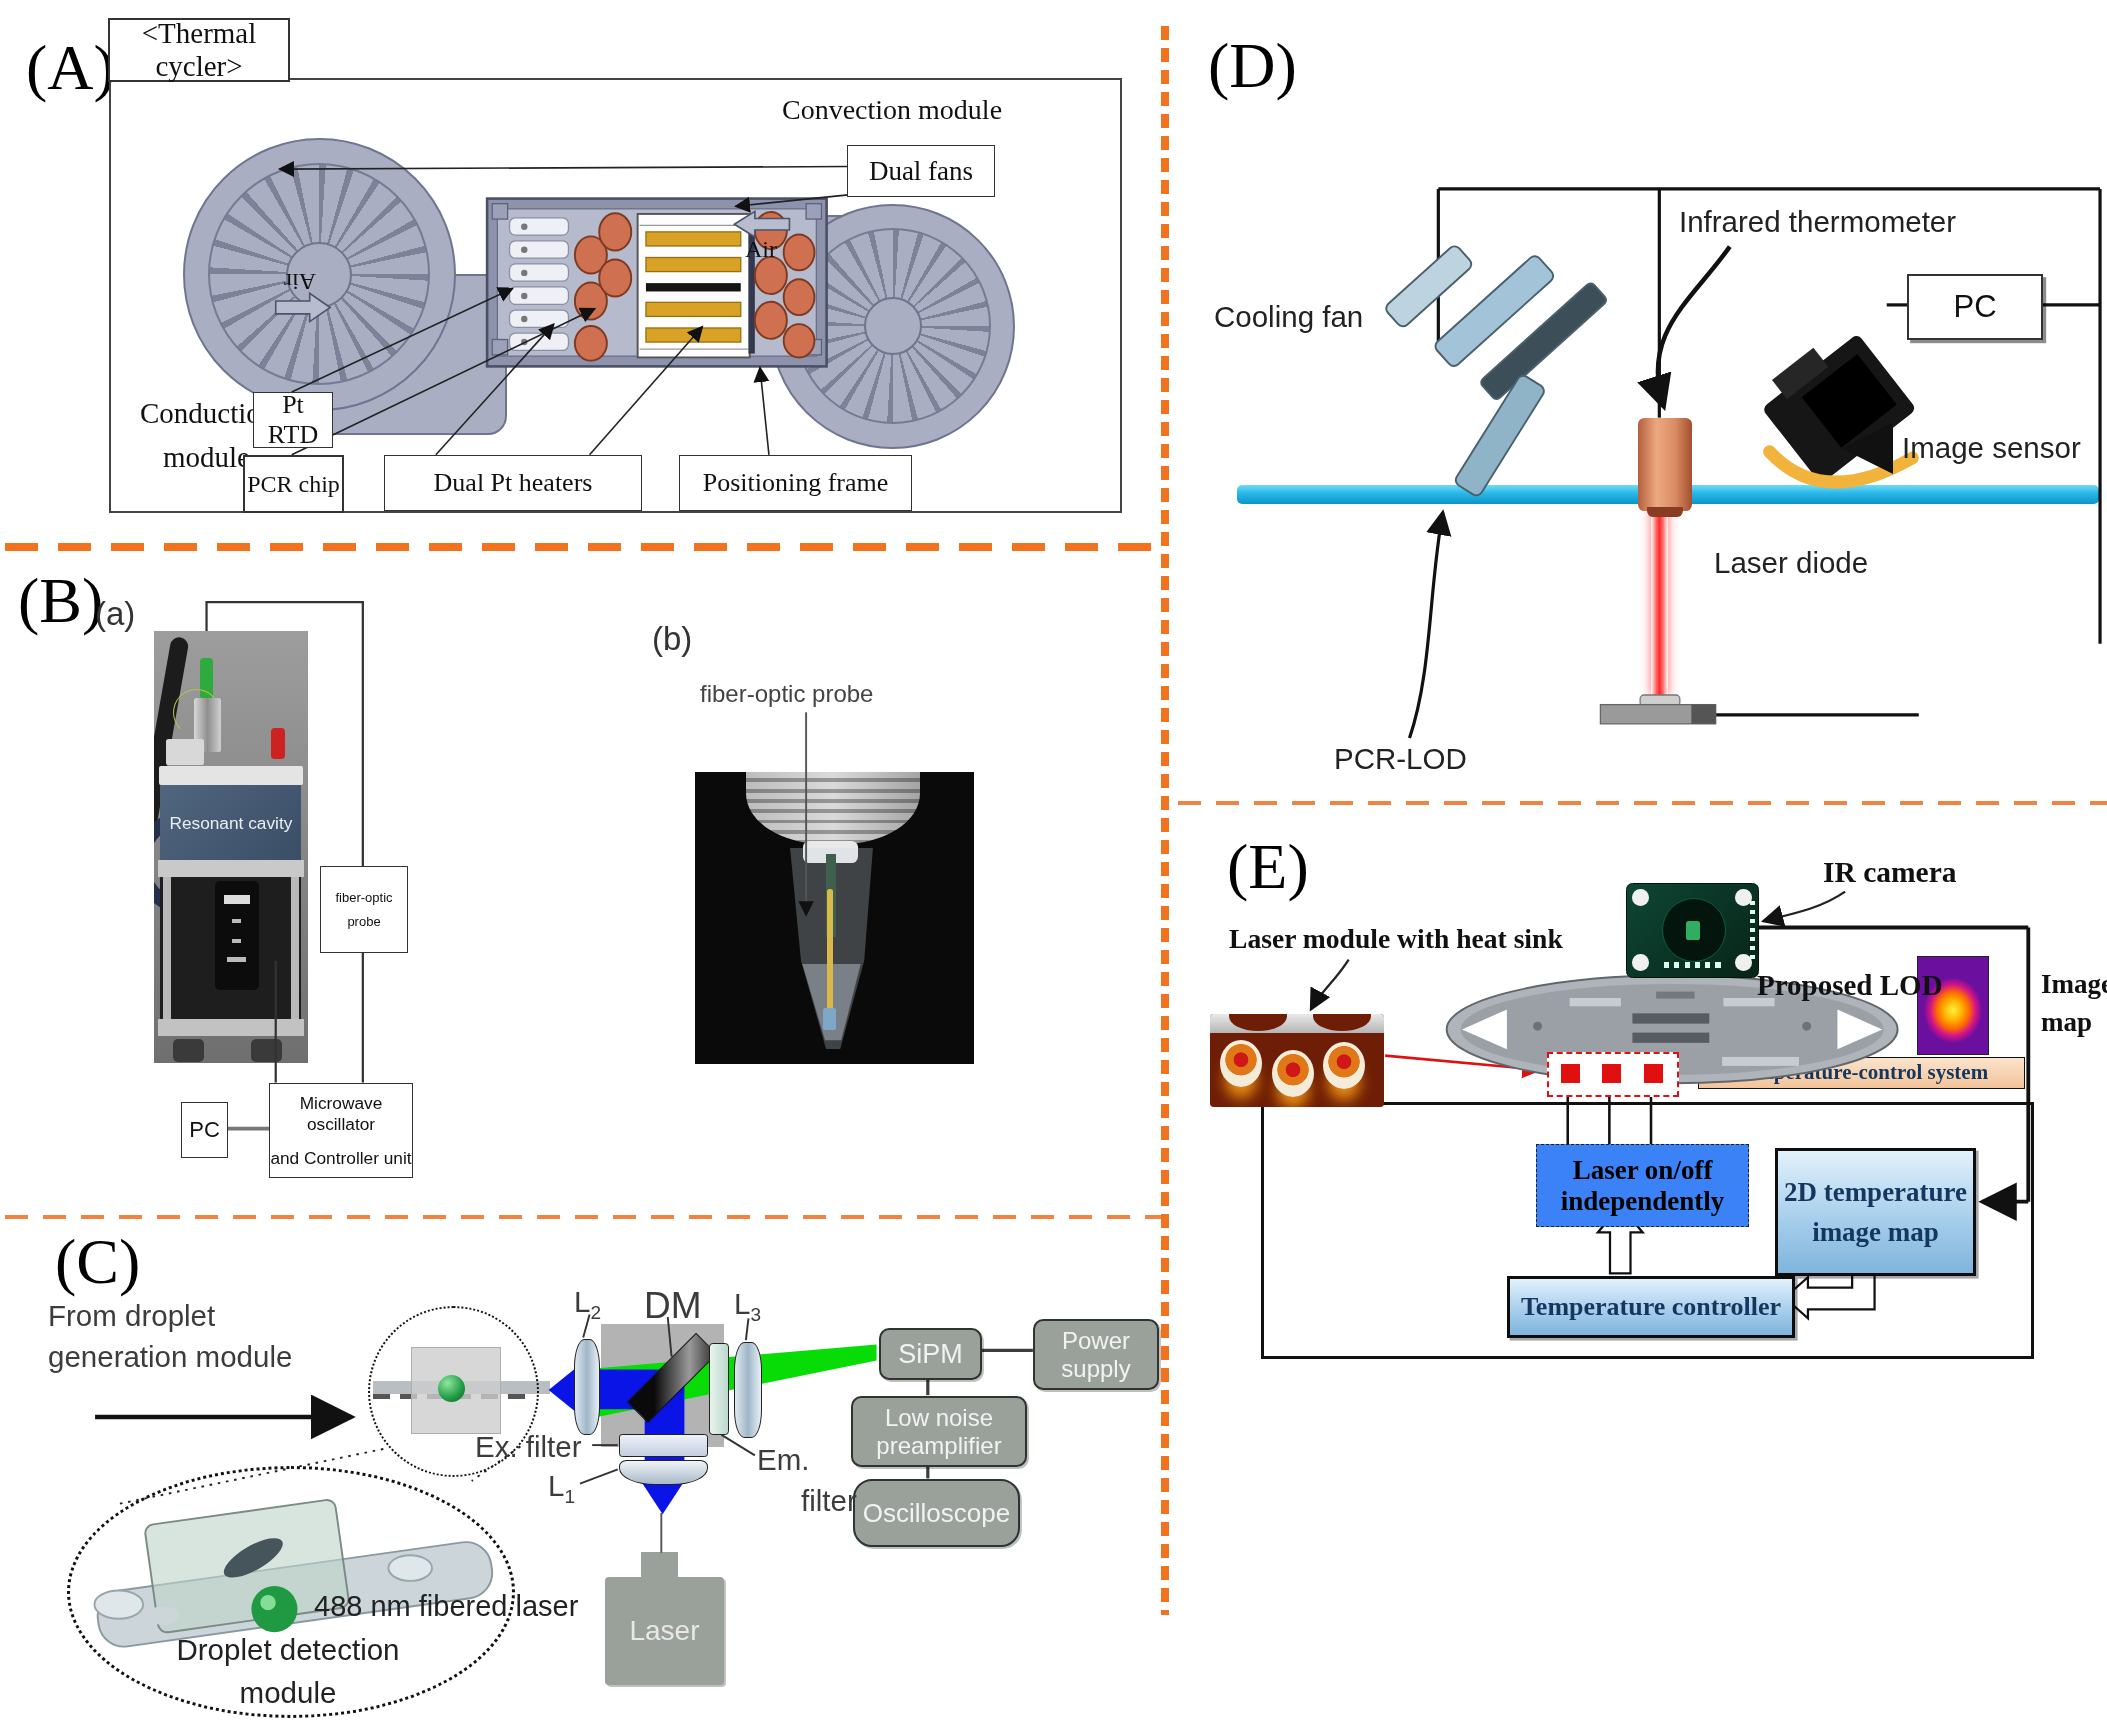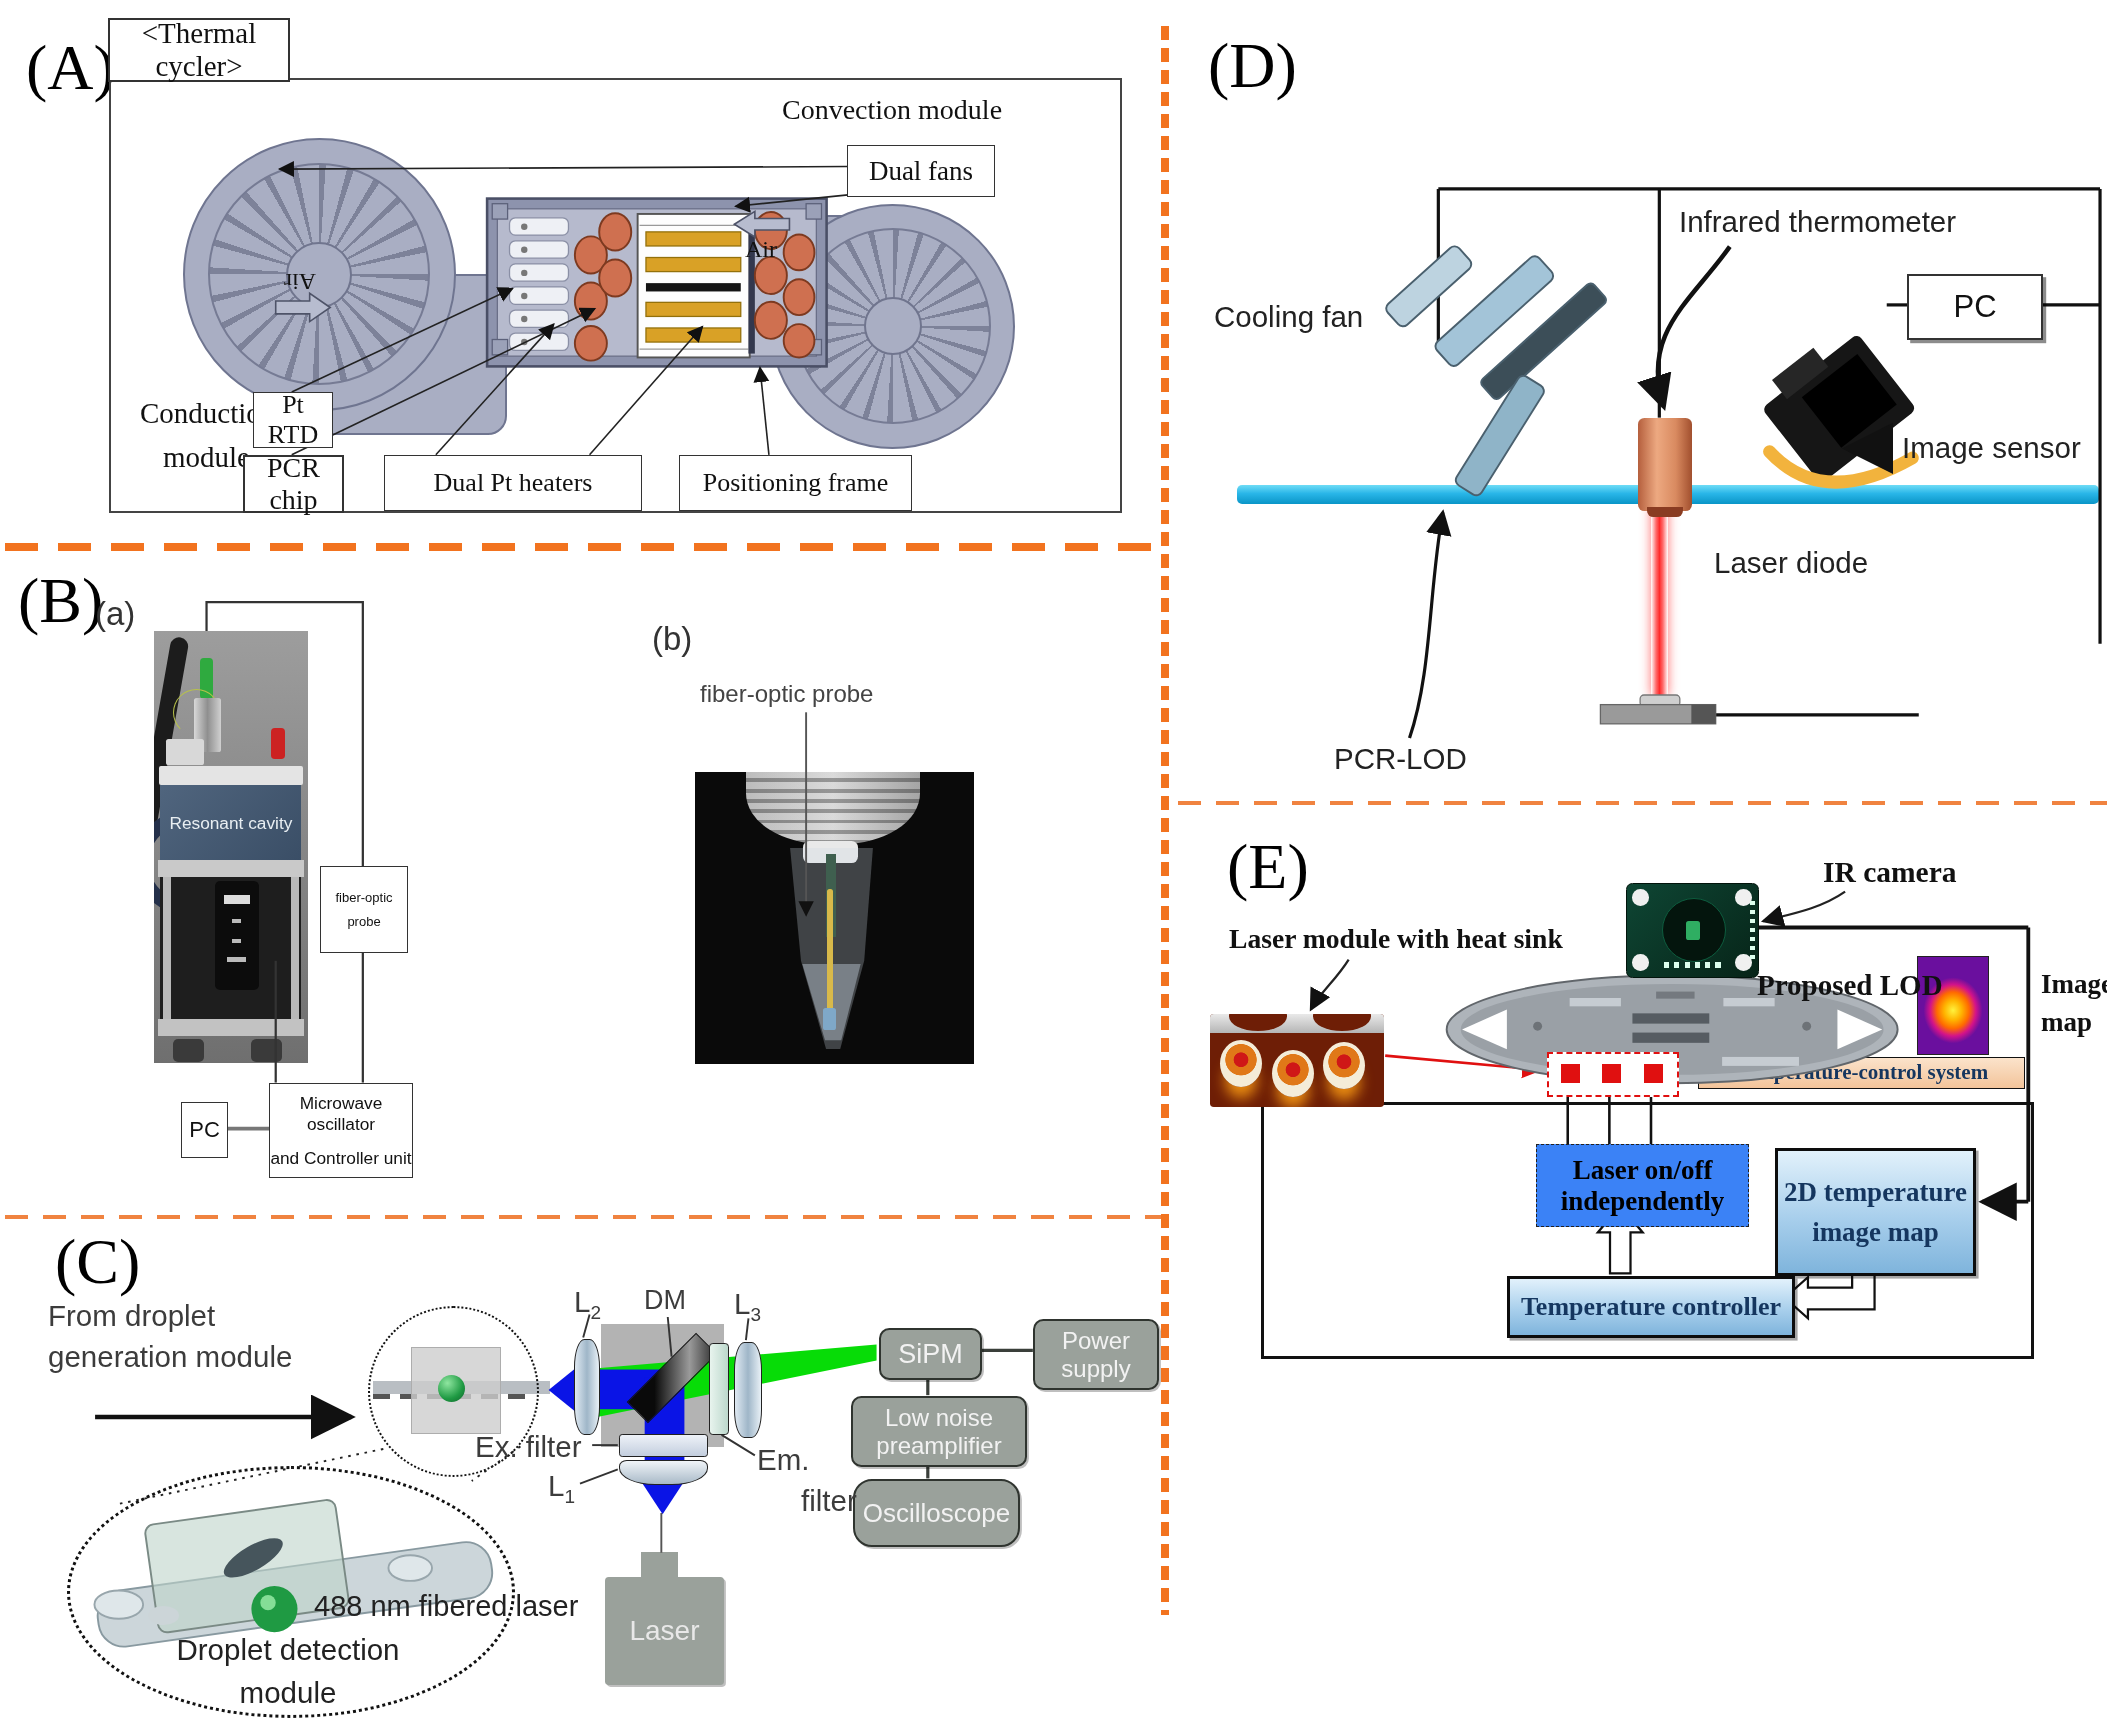--- a/index.html
+++ b/index.html
@@ -251,21 +251,21 @@
   <div class="wbox z10" style="left:847px;top:145px;width:146px;height:50px;font-size:27px;border-width:1.9px;">
     <span>Dual fans</span>
   </div>
   <div class="lbl serif z10" style="left:745px;top:236px;font-size:24px;">Air</div>
   <div class="lbl serif z10" style="left:284px;top:268px;font-size:24px;transform:rotate(180deg);">Air</div>
   <div class="lbl serif z10" style="left:140px;top:397px;font-size:29px;">Conduction</div>
   <div class="lbl serif z10" style="left:163px;top:441px;font-size:29px;">module</div>
   <div class="wbox z10" style="left:253px;top:392px;width:78px;height:54px;font-size:26px;border-width:1.9px;">
     <span>Pt RTD</span>
   </div>
-  <div class="wbox z10" style="left:243px;top:455px;width:97px;height:54px;font-size:28px;">
+  <div class="wbox z10" style="left:243px;top:455px;width:97px;height:54px;font-size:24px;">
     <span>PCR chip</span>
   </div>
   <div class="wbox z10" style="left:384px;top:455px;width:256px;height:54px;font-size:26px;border-width:1.9px;">
     <span>Dual Pt heaters</span>
   </div>
   <div class="wbox z10" style="left:679px;top:455px;width:231px;height:54px;font-size:26px;border-width:1.9px;">
     <span>Positioning frame</span>
   </div>
 
   <div class="lbl panel-letter" style="left:18px;top:564px;">(B)</div>
@@ -345,21 +345,21 @@
   <div class="abs z3" style="left:623px;top:1363px;width:96px;height:28px;transform:rotate(-45deg);background:linear-gradient(135deg,#0a0a0a 30%,#9a9a9a 70%,#2a2a2a);border:1.9px solid #111;"></div>
   <div class="abs z3" style="left:574px;top:1339px;width:24px;height:94px;background:linear-gradient(90deg,#dfe9f2,#9fb6c8,#e8f0f6);border:1.9px solid #222;border-radius:10.3px / 28px;"></div>
   <div class="abs z3" style="left:709px;top:1343px;width:18px;height:90px;background:linear-gradient(90deg,#e8f4ee,#bcd8cc);border:1.9px solid #222;border-radius:3.8px;"></div>
   <div class="abs z3" style="left:734px;top:1342px;width:26px;height:94px;background:linear-gradient(90deg,#dfe9f2,#9fb6c8,#e8f0f6);border:1.9px solid #222;border-radius:10.3px / 28px;"></div>
   <div class="abs z3" style="left:619px;top:1434px;width:87px;height:20.5px;background:linear-gradient(180deg,#eef2f8,#c3cede);border:1.9px solid #222;border-radius:3.2px;"></div>
   <div class="abs z3" style="left:619px;top:1460px;width:87px;height:23px;background:linear-gradient(180deg,#f0f4f8,#a9bac8);border:1.9px solid #222;border-radius:7.7px 7.7px 36px 36px / 6.4px 6.4px 16.7px 16.7px;"></div>
 
   <div class="lbl sans z10" style="left:574px;top:1285px;font-size:29.5px;color:#3c3c3c;">
     <span>L</span><sub style="font-size:19px;">2</sub>
   </div>
-  <div class="lbl sans z10" style="left:644px;top:1285px;font-size:27px;color:#3c3c3c;">DM</div>
+  <div class="lbl sans z10" style="left:644px;top:1285px;font-size:37px;color:#3c3c3c;">DM</div>
   <div class="lbl sans z10" style="left:734px;top:1287px;font-size:29.5px;color:#3c3c3c;">
     <span>L</span><sub style="font-size:19px;">3</sub>
   </div>
   <div class="lbl sans z10" style="left:475px;top:1430px;font-size:29.5px;color:#3c3c3c;">Ex. filter</div>
   <div class="lbl sans z10" style="left:548px;top:1469px;font-size:29.5px;color:#3c3c3c;">
     <span>L</span><sub style="font-size:19px;">1</sub>
   </div>
   <div class="lbl sans z10" style="left:757px;top:1443px;font-size:29.5px;color:#3c3c3c;">Em.</div>
   <div class="lbl sans z10" style="left:757px;top:1484px;font-size:29.5px;color:#3c3c3c;margin-left:44px;">filter</div>
   <div class="lbl sans z10" style="left:314px;top:1590px;font-size:29px;color:#222;">488 nm fibered laser</div>

